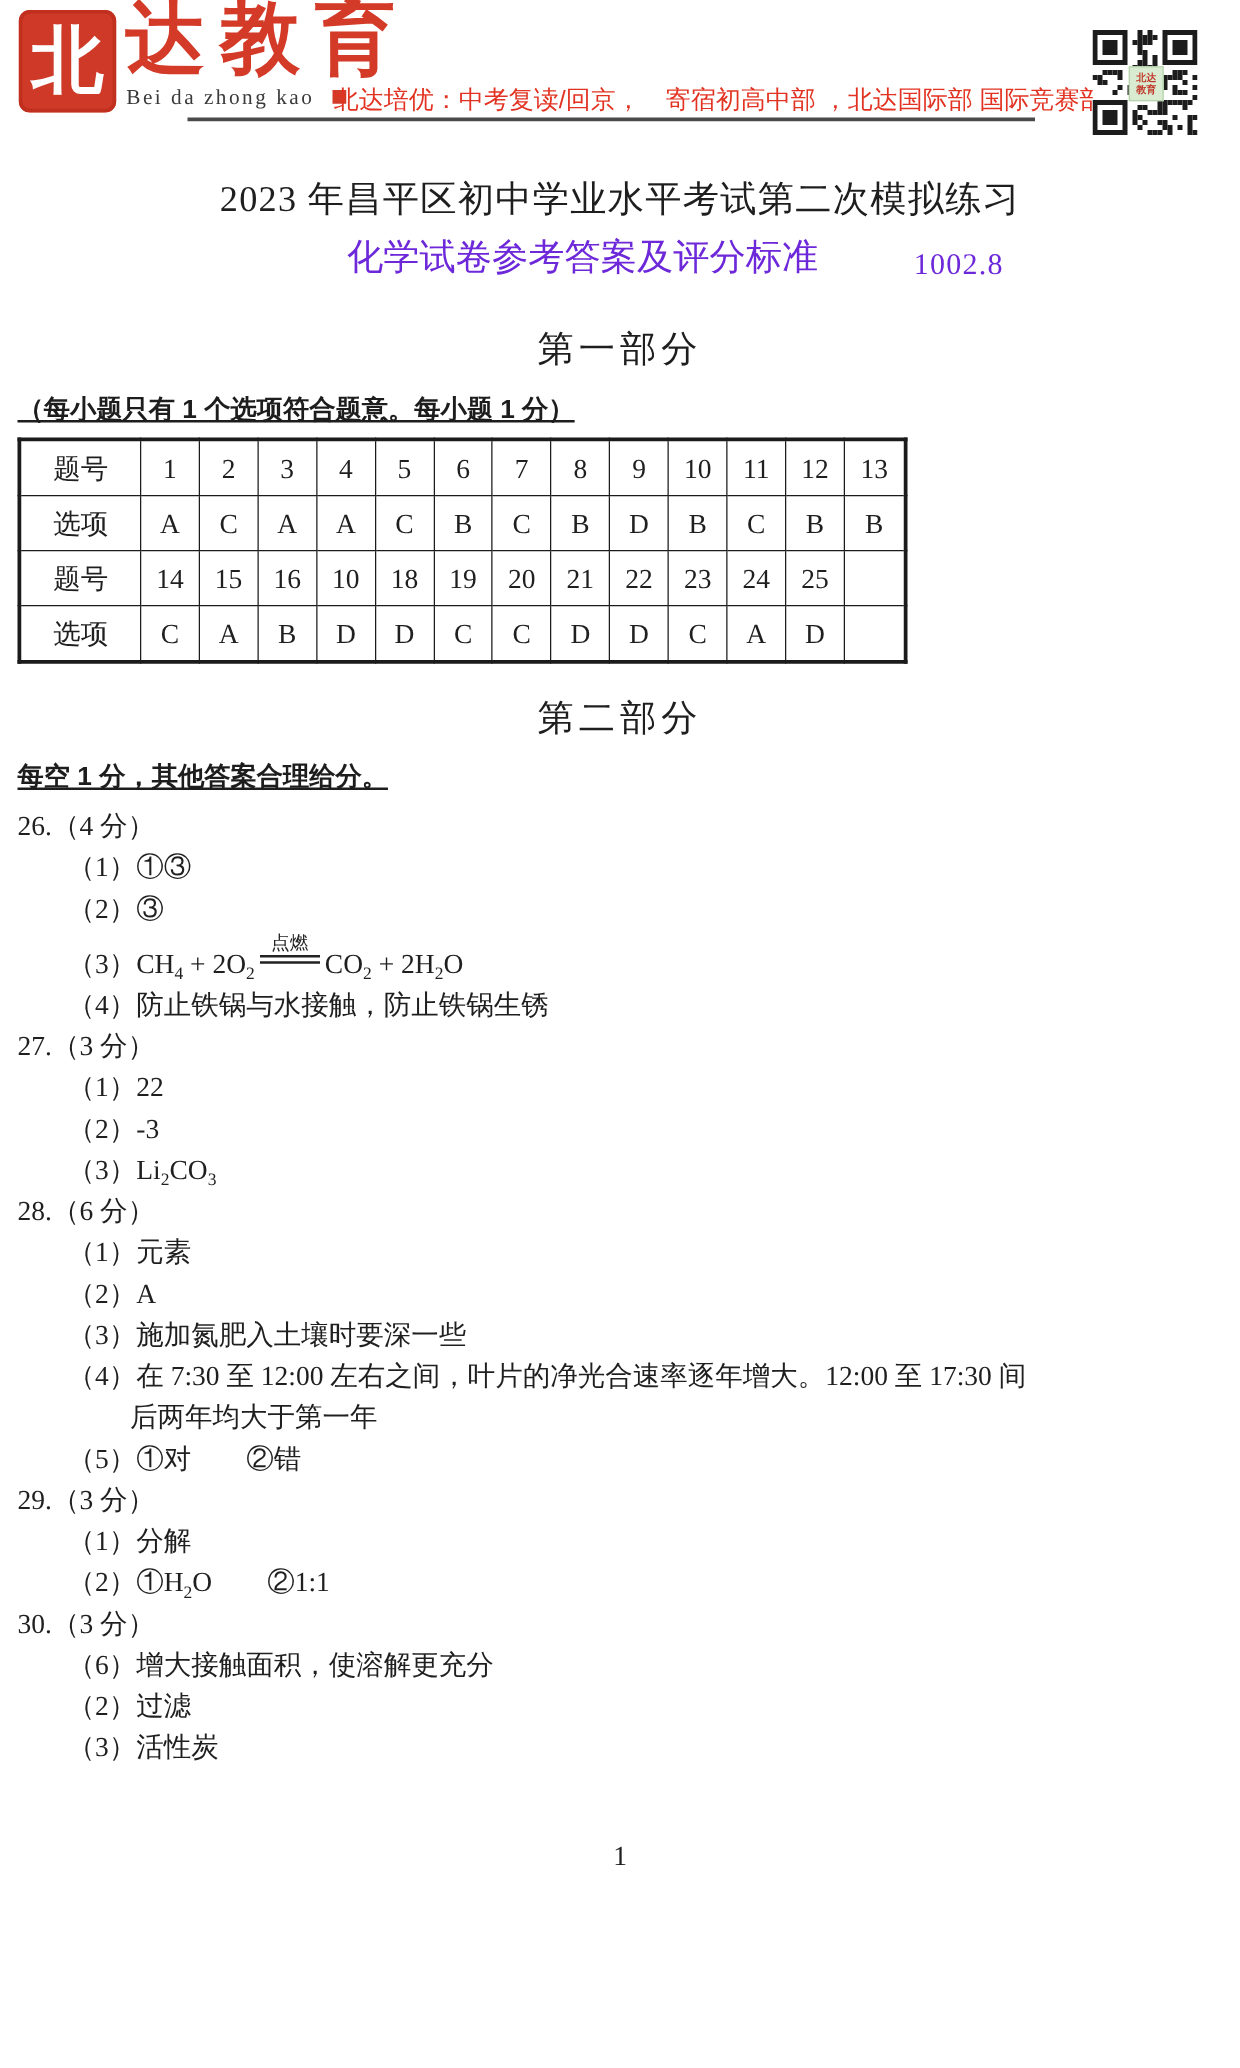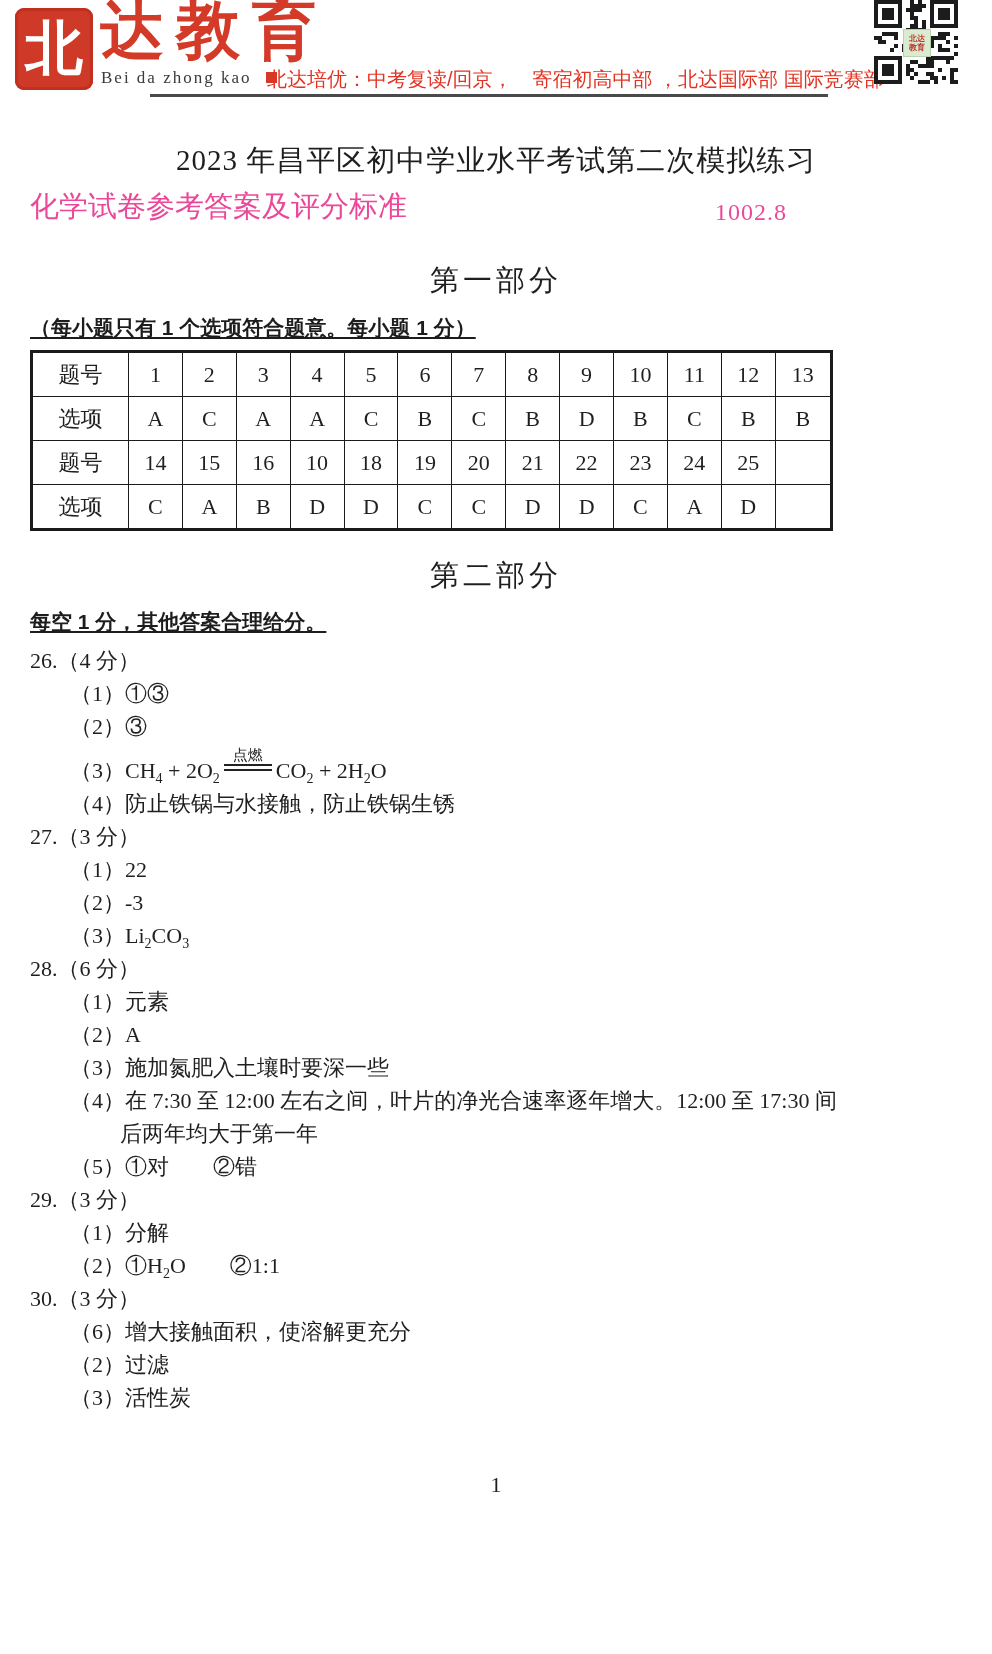--- a/index.html
+++ b/index.html
@@ -13,41 +13,41 @@
         box-shadow:inset 0 0 0 3px #c1301f;}
   .seal-char{color:#fff;font-size:58px;font-weight:700;line-height:1;}
   .logo-chars{position:absolute;left:100px;top:-6px;font-size:64px;line-height:74px;
         font-weight:700;color:#d43a28;letter-spacing:12px;white-space:nowrap;}
   .logo-sub{position:absolute;left:101px;top:68px;font-size:17px;color:#3a3a3a;
         letter-spacing:2px;white-space:nowrap;}
   .logo-square{display:inline-block;width:11px;height:11px;background:#d43a28;margin-left:14px;}
   .slogan{position:absolute;left:267px;top:66px;font-family:"Liberation Sans","DejaVu Sans",sans-serif;
         font-weight:400;font-size:20px;color:#e23322;white-space:nowrap;}
   .header-rule{position:absolute;left:150px;top:94px;width:678px;border-bottom:3px solid #4a4a4a;}
-  .qr{position:absolute;left:874px;top:0;width:84px;height:84px;}
+  .qr{position:absolute;left:874px;top:24px;width:84px;height:84px;}
   .qr-badge{position:absolute;left:29px;top:29px;width:26px;height:26px;background:#d9ecd2;
         border:1px solid #b7d3ac;display:flex;flex-direction:column;align-items:center;justify-content:center;
         color:#c0392b;font-size:8px;line-height:9px;font-weight:700;}
 
   
-  main{padding:0 30px;}
+  main{padding:0 14px;}
   .title1{margin:42px 0 0;text-align:center;font-size:29px;line-height:36px;font-weight:400;
         letter-spacing:1px;color:#1e1e1e;}
-  .title2-row{position:relative;margin:10px 0 0;font-size:29px;line-height:36px;
-        padding-right:60px;color:#ec4899;}
+  .title2-row{position:relative;margin:10px 0 0;text-align:center;font-size:29px;line-height:36px;
+        padding-right:60px;color:#6d28d9;}
   .title2-row .date{position:absolute;right:175px;top:6px;font-size:24px;letter-spacing:1px;}
   .part-heading{margin:38px 0 0;text-align:center;font-size:29px;line-height:36px;font-weight:400;
         letter-spacing:4px;color:#1e1e1e;}
   .part-heading.p2{margin-top:26px;}
   .note{font-family:"Liberation Sans","DejaVu Sans",sans-serif;font-weight:700;font-size:21px;
         line-height:28px;margin:16px 0 0;color:#1d1d1d;text-decoration:underline;}
   .note.n2{margin-top:15px;}
 
   
-  table.answers{margin-top:8px;width:803px;border-collapse:collapse;border:3px solid #1b1b1b;}
+  table.answers{margin-top:8px;width:712px;border-collapse:collapse;border:3px solid #1b1b1b;}
   table.answers td{border:1.5px solid #1b1b1b;height:43px;text-align:center;font-size:22px;color:#1f1f1f;padding:0;}
   table.answers td.rowhead{width:95px;font-size:22px;}
 
   
   .ans{margin-top:8px;font-size:22px;color:#1f1f1f;}
   .line{height:33px;line-height:33px;white-space:nowrap;}
   .line.sub{padding-left:40px;}
   .line.cont{padding-left:90px;}
   .line sub{font-size:14px;}
   .eqline{height:44px;line-height:33px;padding-top:11px;box-sizing:content-box;height:33px;font-family:Liberation Serif, serif;}

